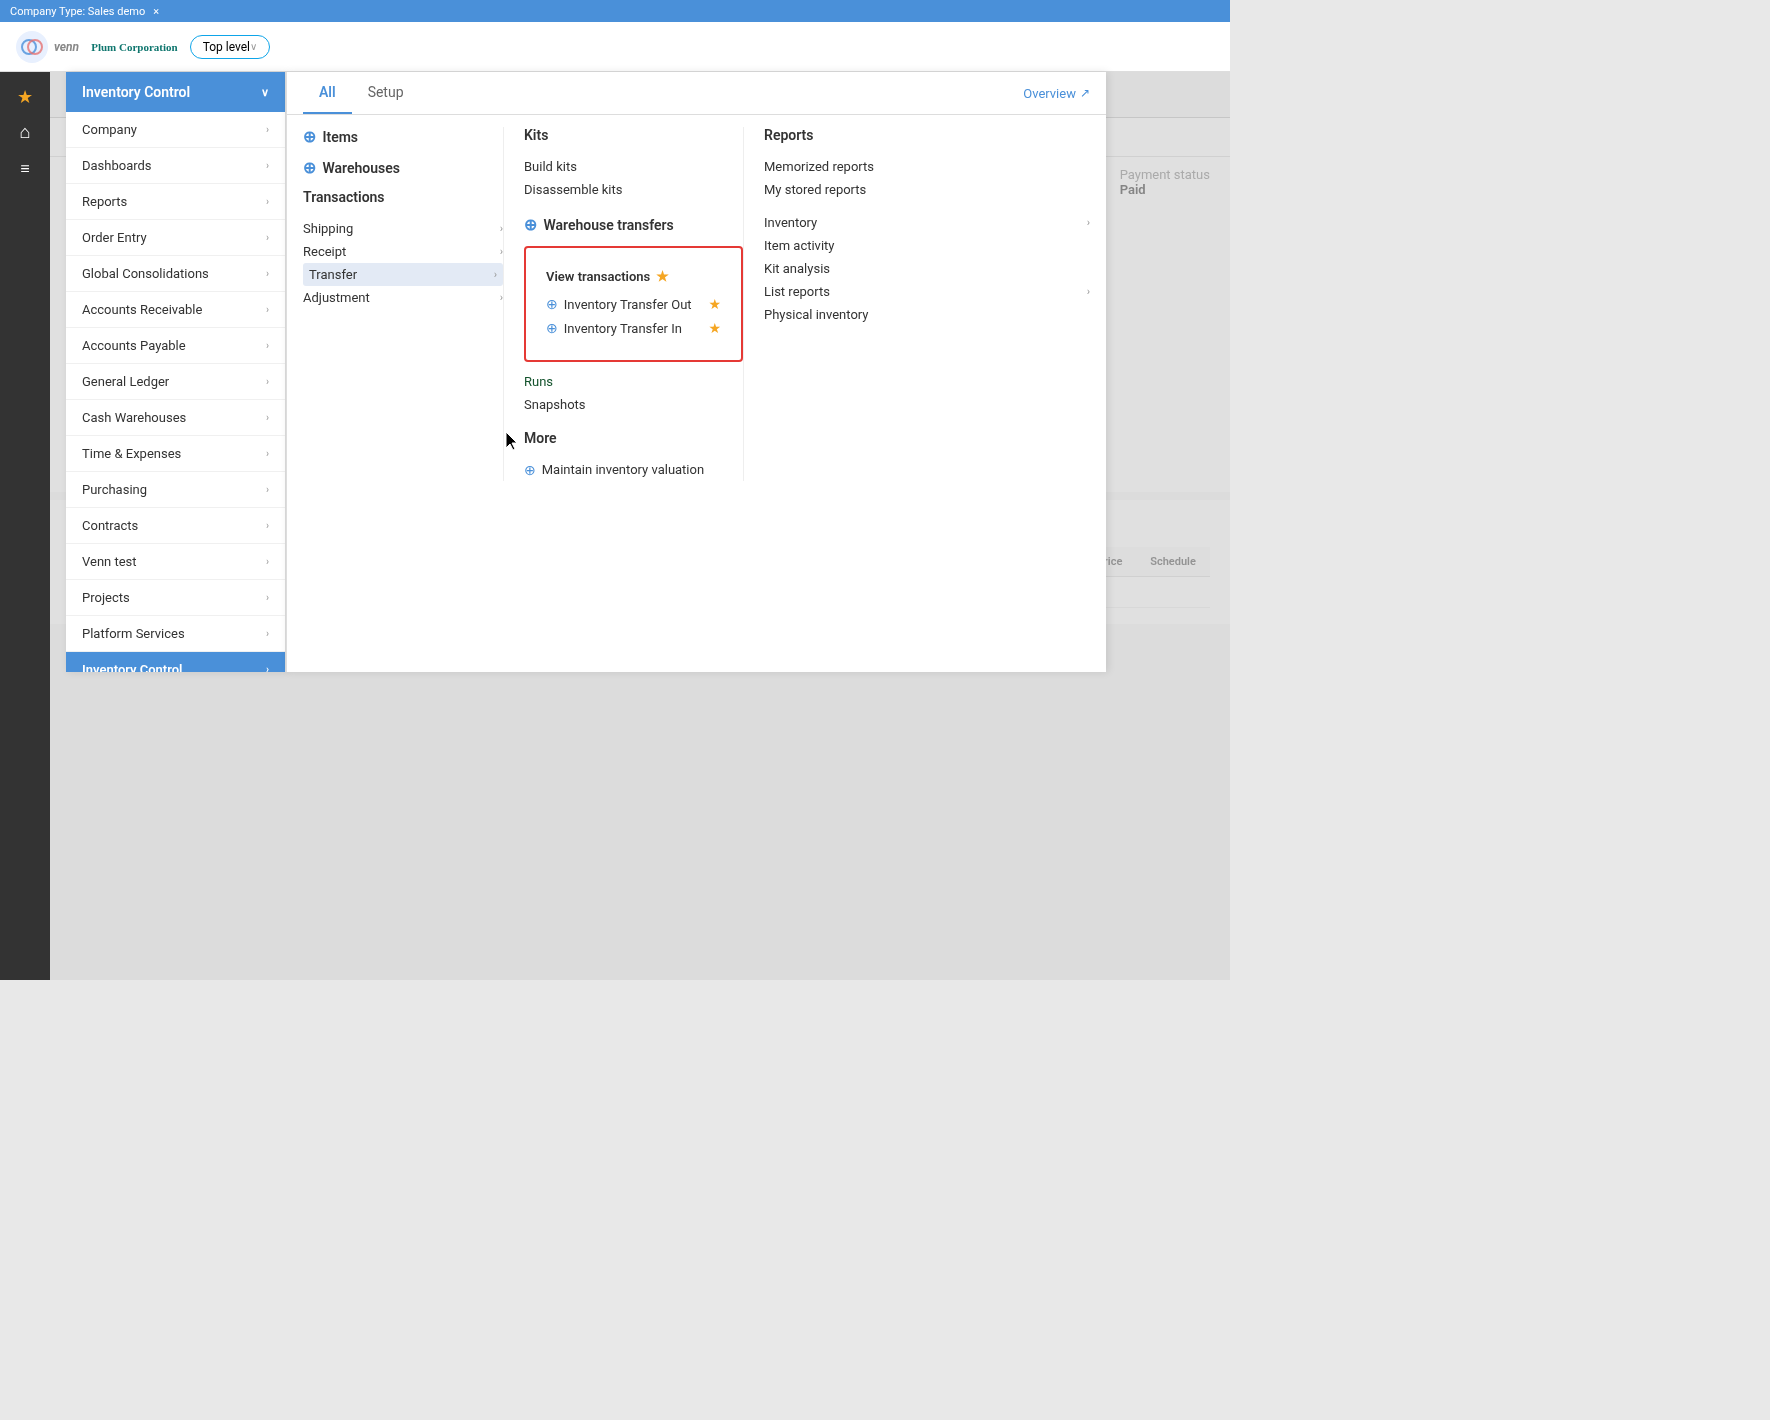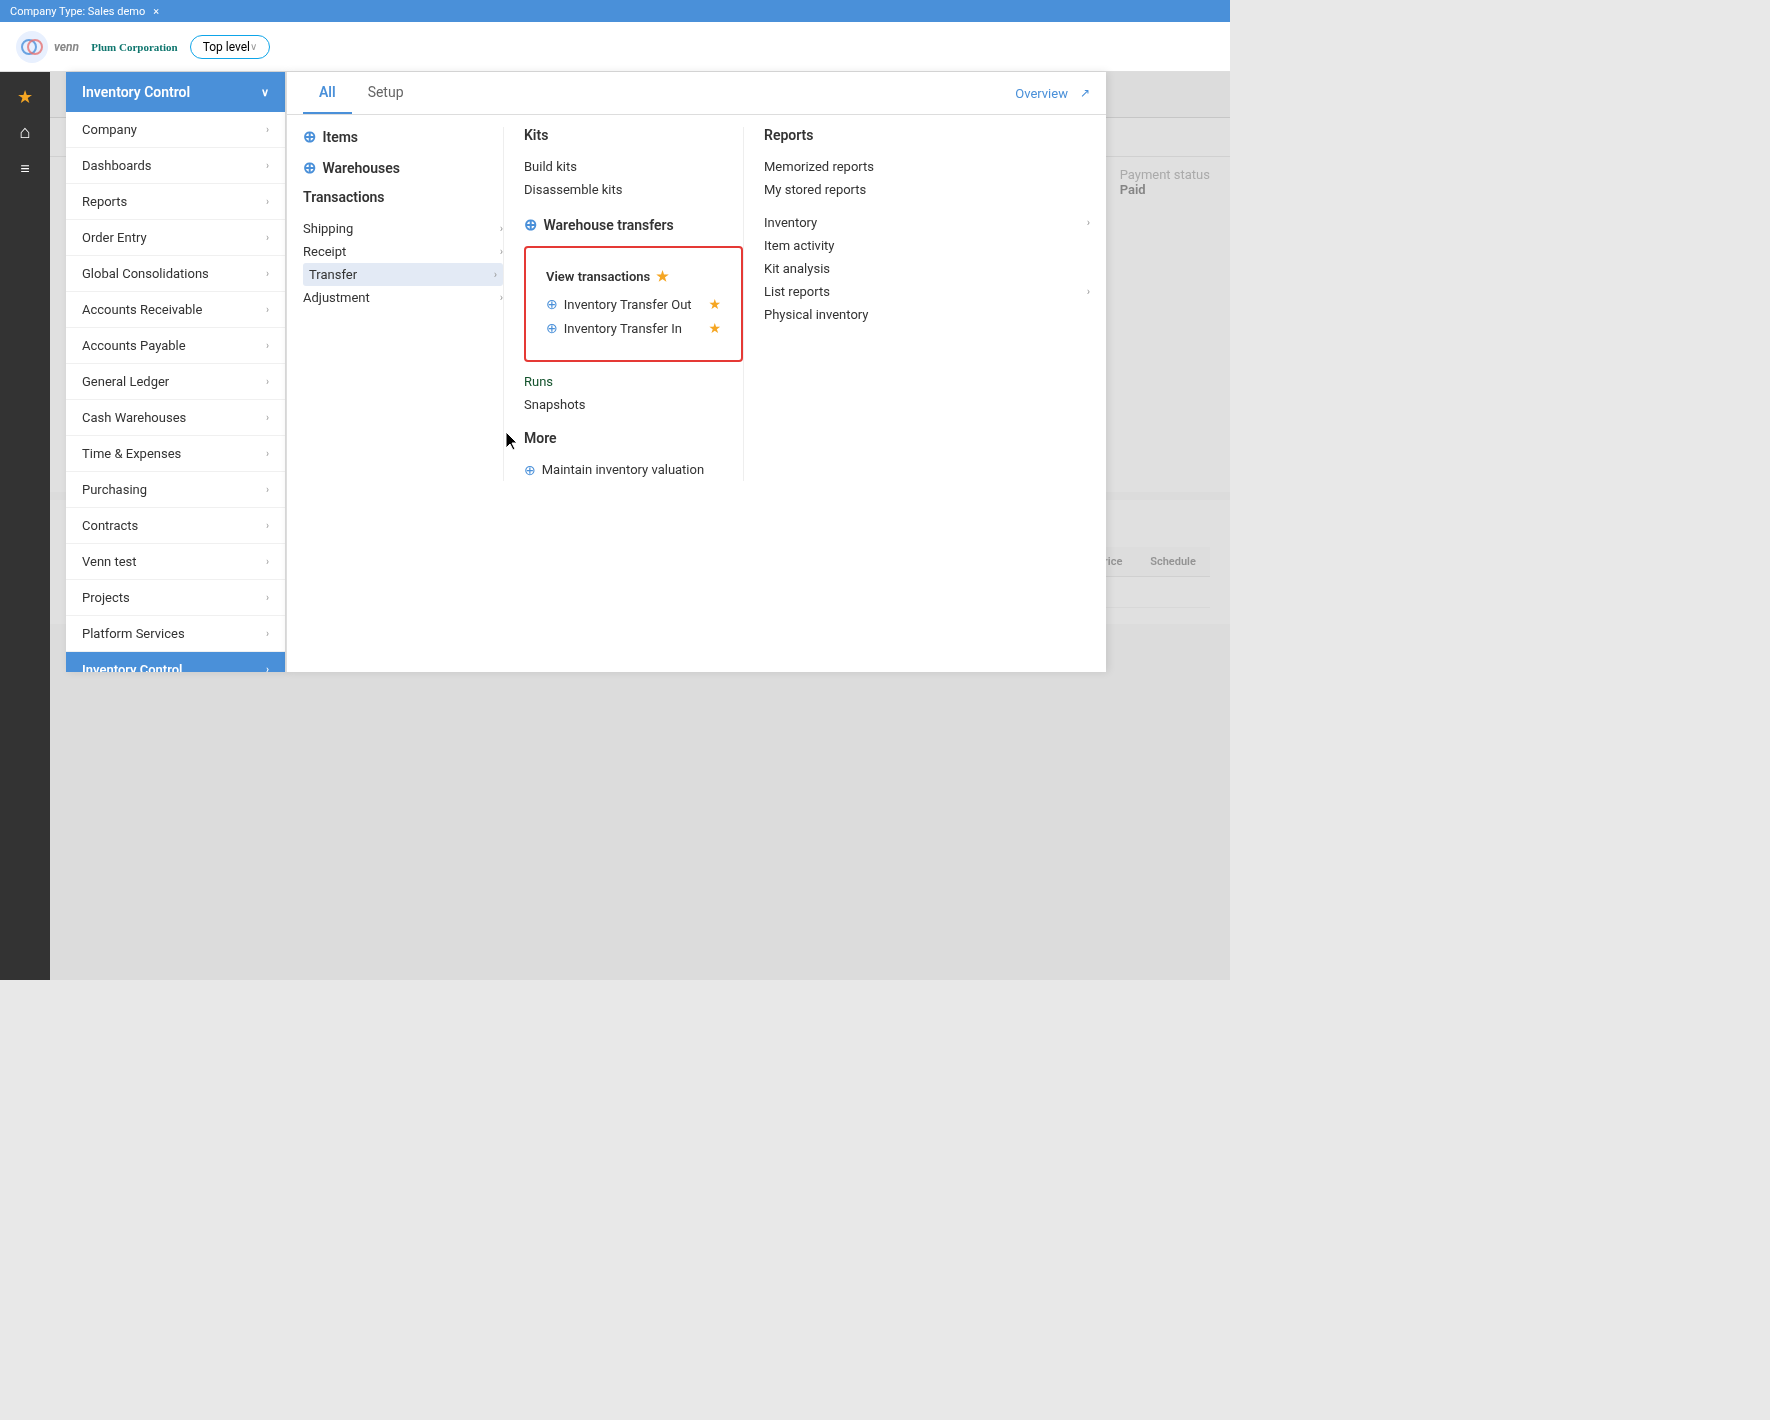--- a/index.html
+++ b/index.html
@@ -44,21 +44,21 @@
     .left-nav-item { padding: 10px 16px; display: flex; align-items: center; justify-content: space-between; cursor: pointer; color: #333; font-size: 13px; border-bottom: 1px solid #f0f0f0; }
     .left-nav-item.active { background: #4a90d9; color: white; font-weight: 600; }
     .left-nav-item .chevron { font-size: 10px; color: #999; }
     .left-nav-item.active .chevron { color: white; }
 
     
     .right-panel { width: 820px; background: white; border-left: 1px solid #ddd; box-shadow: 2px 0 8px rgba(0,0,0,0.1); overflow-y: auto; max-height: 600px; }
     .panel-tabs { display: flex; align-items: center; border-bottom: 1px solid #ddd; padding: 0 16px; justify-content: space-between; }
     .panel-tab { padding: 12px 16px; cursor: pointer; font-size: 14px; color: #666; border-bottom: 2px solid transparent; }
     .panel-tab.active { color: #4a90d9; border-bottom: 2px solid #4a90d9; font-weight: 600; }
-    .overview-link { color: #4a90d9; font-size: 13px; cursor: pointer; display: flex; align-items: center; gap: 12px; }
+    .overview-link { color: #4a90d9; font-size: 13px; cursor: pointer; display: flex; align-items: center; gap: 4px; }
 
     
     .section-title { font-size: 14px; font-weight: 600; color: #333; margin-bottom: 12px; display: flex; align-items: center; gap: 6px; }
     .section-title .plus { color: #4a90d9; font-size: 16px; }
 
     
     .panel-link { display: block; color: #333; text-decoration: none; font-size: 13px; padding: 4px 0; cursor: pointer; }
 
     
     .transactions-section { margin-bottom: 20px; }

